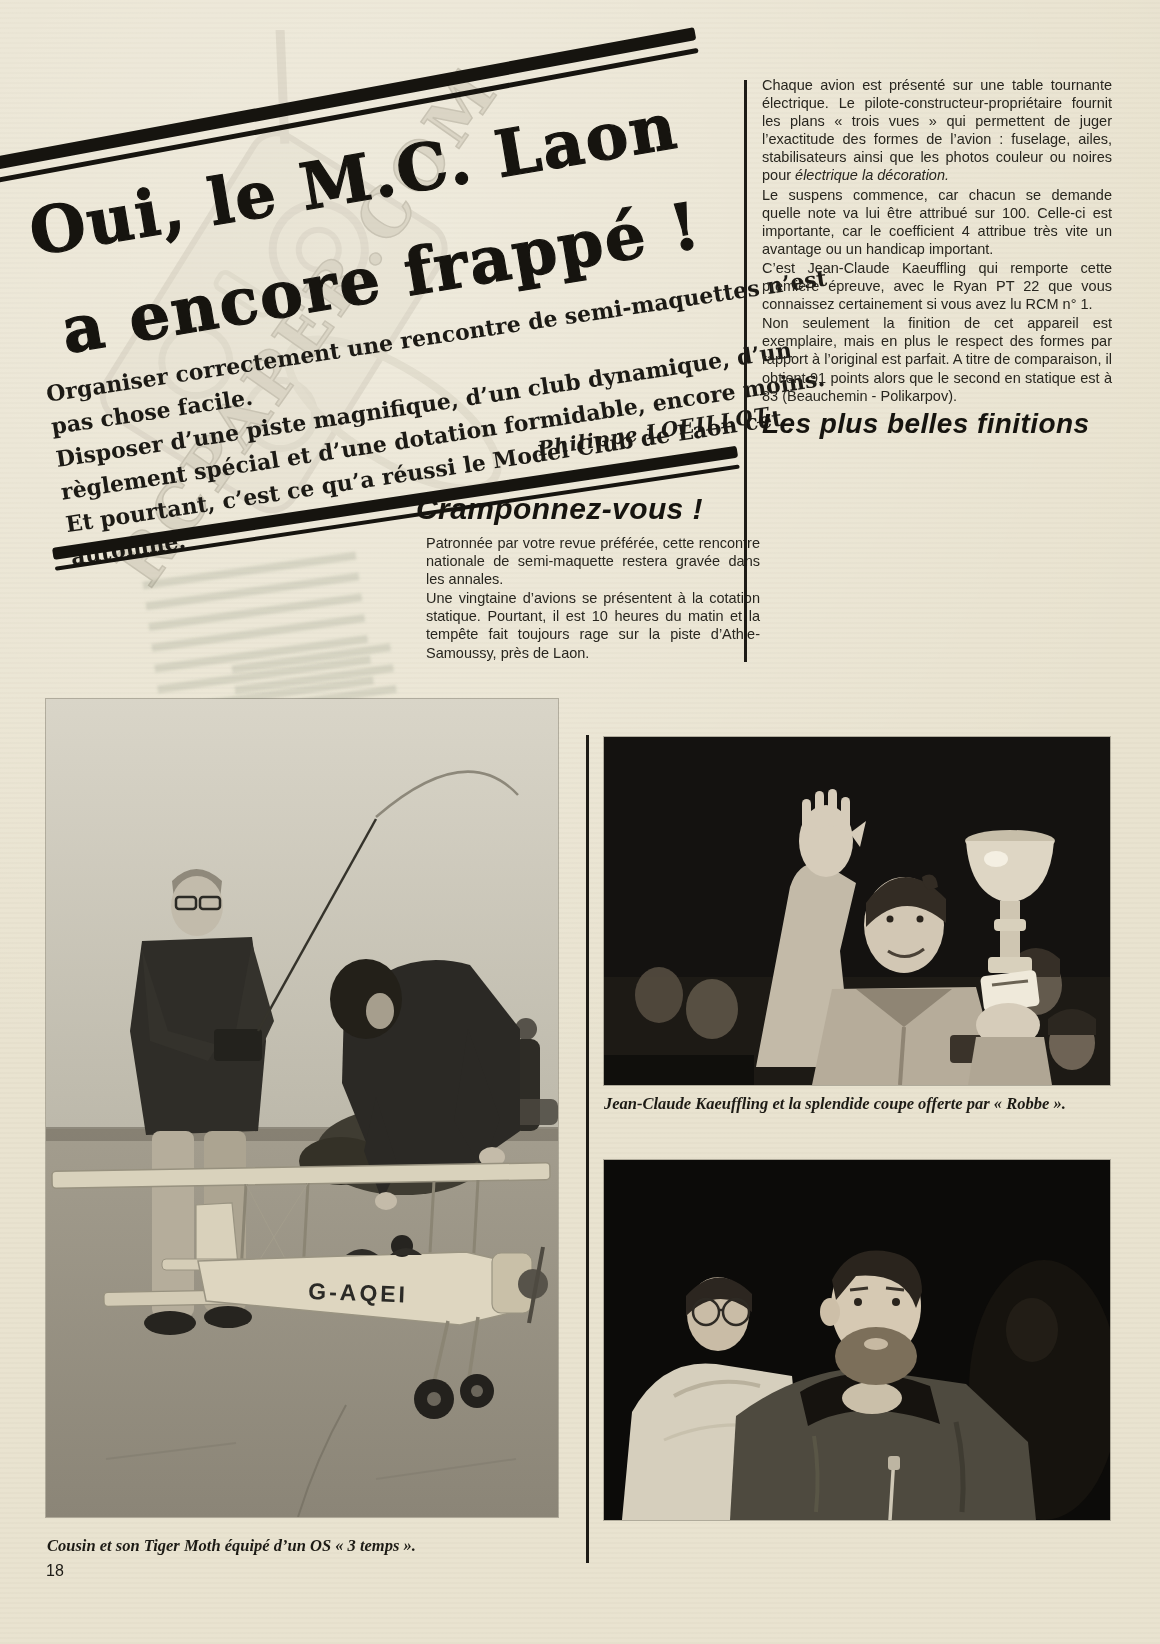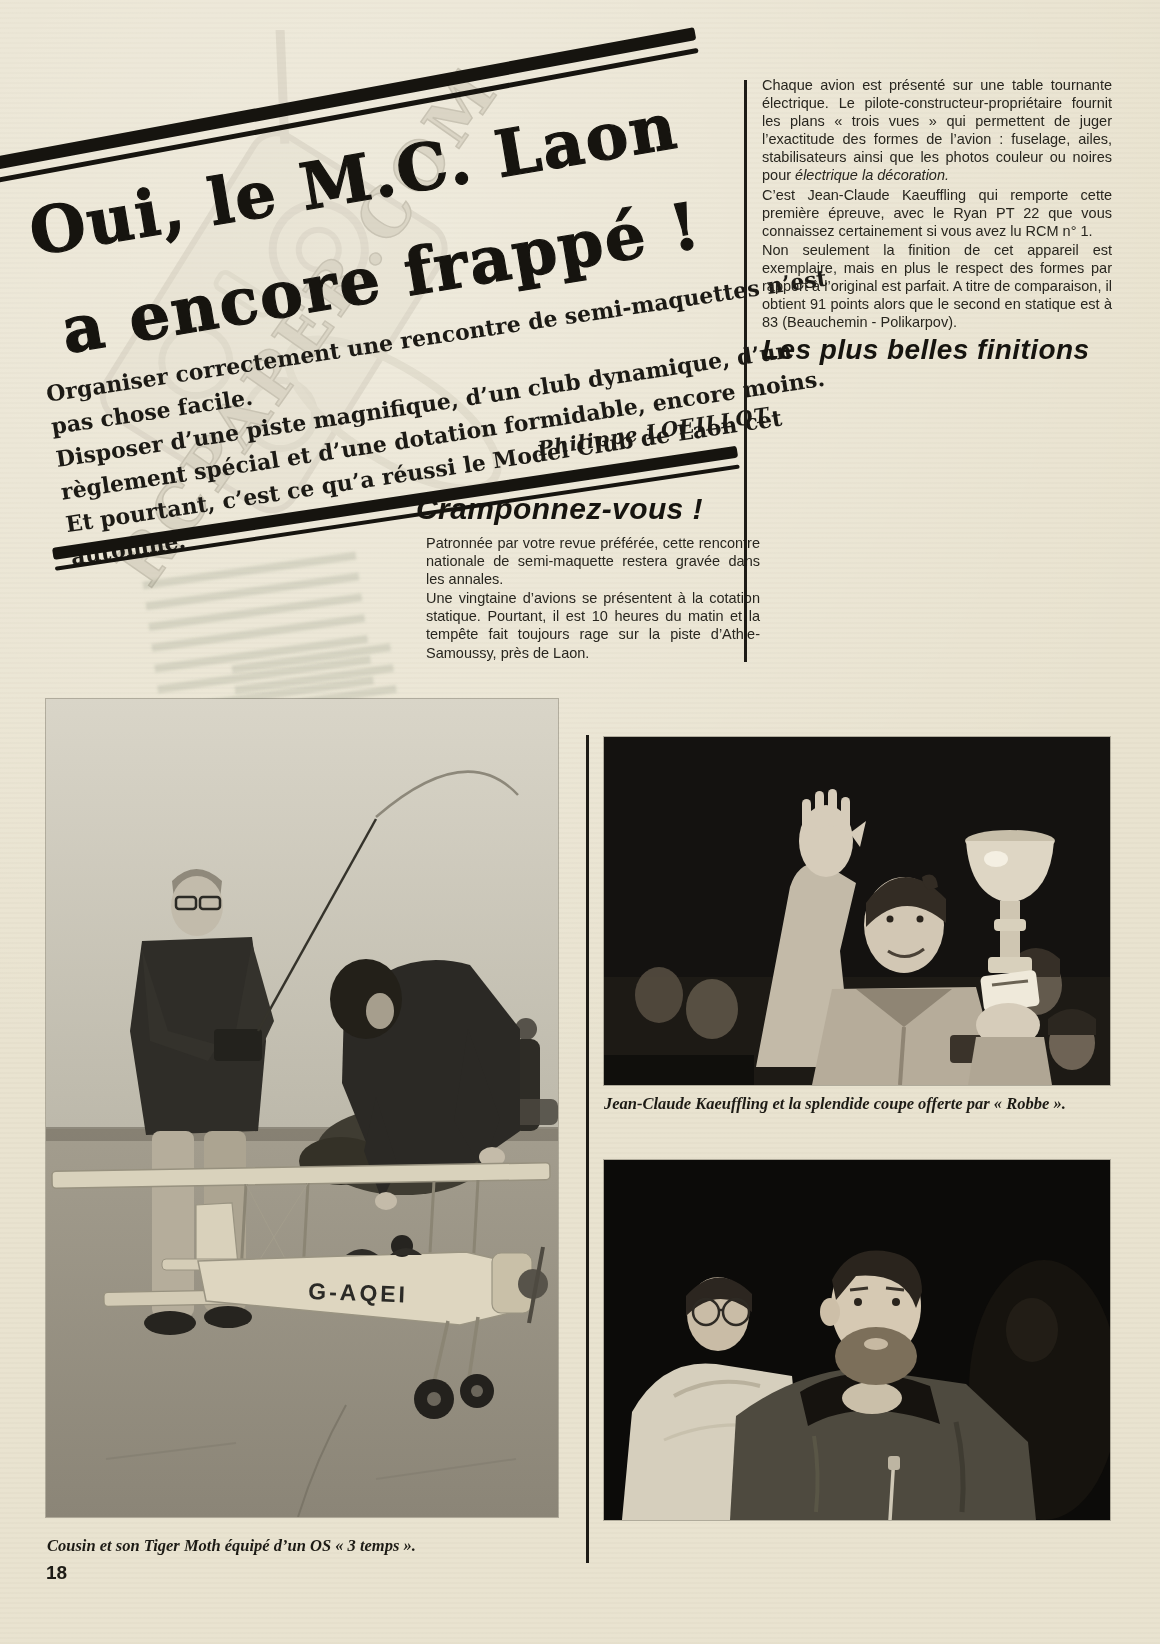--- a/index.html
+++ b/index.html
@@ -64,21 +64,21 @@
   .bodytext em { font-style:italic; }
 
   .caption {
     font-family:"Liberation Serif", serif; font-weight:bold; font-style:italic;
     font-size:16.5px; color:#1d1b15; white-space:nowrap;
   }
   .caption sup { font-size:11px; }
 
   .photo { box-shadow:0 0 0 1px rgba(45,42,34,.3); }
 
-  .pagenum { font-weight:bold; font-size:19px; color:#1d1b15; }
+  .pagenum { font-weight:normal; font-size:16px; color:#1d1b15; }
 </style>
 </head>
 <body>
 
 <div class="page">
 
   <svg class="abs watermark" width="560" height="680" viewBox="0 0 560 680">
     <g transform="rotate(32 240 260)" opacity="0.55">
       <rect x="150" y="120" width="220" height="330" rx="26" fill="#ddd8c7" stroke="#b6b0a0" stroke-width="6"></rect>
       <circle cx="260" cy="200" r="46" fill="none" stroke="#b6b0a0" stroke-width="8"></circle>
@@ -121,20 +121,21 @@
   <div class="abs col-heading" style="left:416px; top:492px;text-align:center;">Cramponnez-vous !</div>
   <div class="abs bodytext" style="left:426px; top:534px; width:334px;">
     <p>Patronnée par votre revue préférée, cette rencontre nationale de semi-maquette restera gravée dans les annales.</p>
     <p>Une vingtaine d’avions se présentent à la cotation statique. Pourtant, il est 10 heures du matin et la tempête fait toujours rage sur la piste d’Athie-Samoussy, près de Laon.</p>
   </div>
 
   <div class="abs vrule" style="left:744px; top:80px; height:582px;"></div>
 
   <div class="abs bodytext" style="left:762px; top:76px; width:350px;">
     <p><span>Chaque avion est présenté sur une table tournante électrique. Le pilote-constructeur-propriétaire fournit les plans « trois vues » qui permettent de juger l’exactitude des formes de l’avion : fuselage, ailes, stabilisateurs ainsi que les photos couleur ou noires pour </span><em>électrique la décoration.</em></p>
+    <p>Le suspens commence, car chacun se demande quelle note va lui être attribué sur 100. Celle-ci est importante, car le coefficient 4 attribue très vite un avantage ou un handicap important.</p>
     <p>C’est Jean-Claude Kaeuffling qui remporte cette première épreuve, avec le Ryan PT 22 que vous connaissez certainement si vous avez lu RCM n° 1.</p>
     <p>Non seulement la finition de cet appareil est exemplaire, mais en plus le respect des formes par rapport à l’original est parfait. A titre de comparaison, il obtient 91 points alors que le second en statique est à 83 (Beauchemin - Polikarpov).</p>
     <div class="col-heading small" style="margin:10px 0 6px 0;">Les plus belles finitions</div>
   </div>
 
   <div class="abs vrule" style="left:586px; top:735px; height:828px;"></div>
 
   <svg class="abs photo" style="left:46px; top:699px;" width="512" height="818" viewBox="0 0 512 818">
     <defs>
       <linearGradient id="sky" x1="0" y1="0" x2="0" y2="1">

